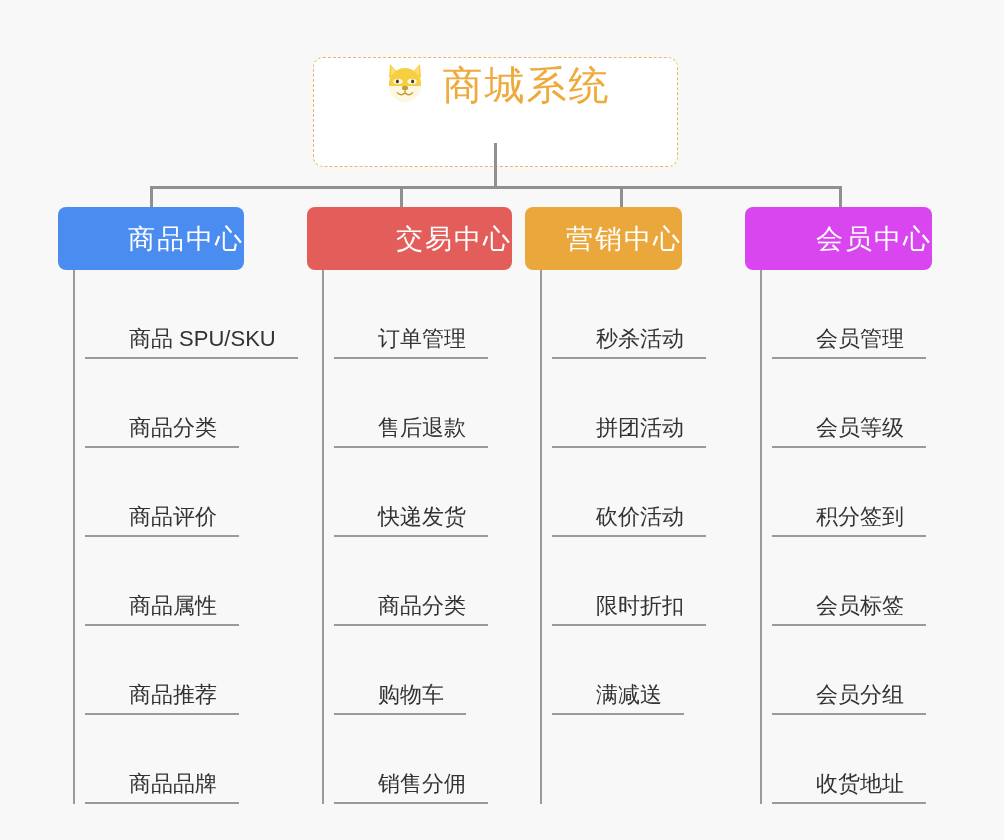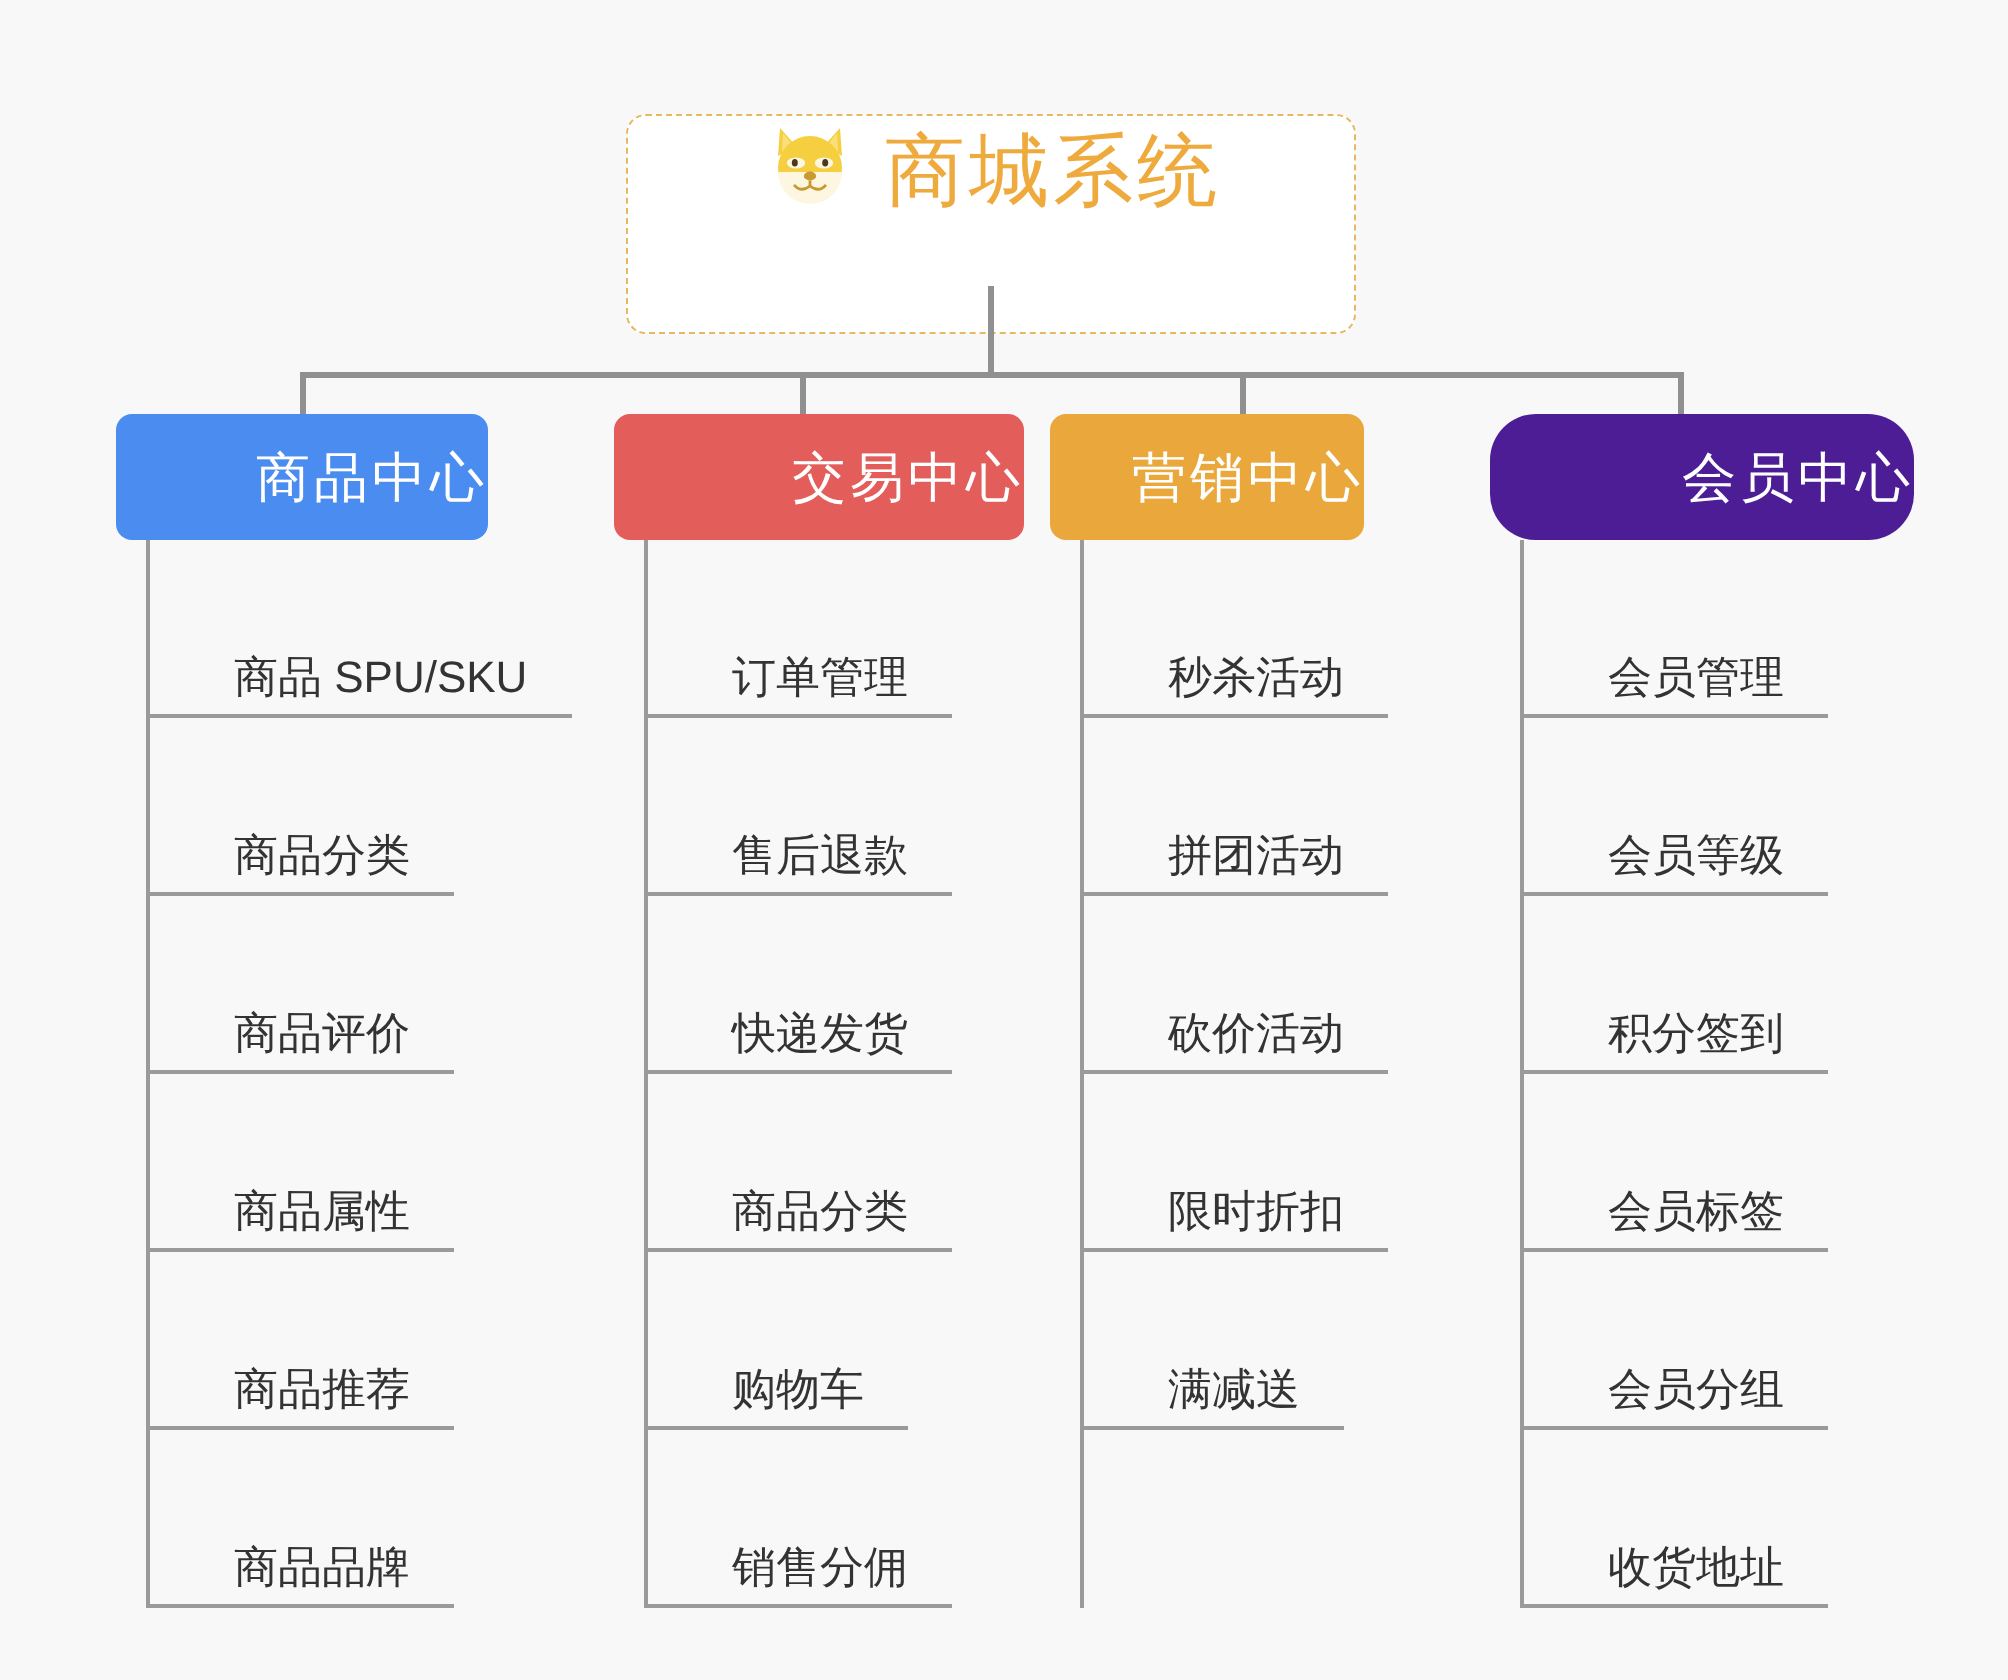--- a/index.html
+++ b/index.html
@@ -114,20 +114,21 @@
     box-sizing: border-box;
   }
   .leaf-label {
     font-size: 22px;
     color: #333333;
     white-space: nowrap;
     padding: 0 22px 6px 44px;
     border-bottom: 2px solid #9a9a9a;
     line-height: 1.1;
     display: inline-block;
+    margin-left: 12px;
   }
 </style>
 </head>
 <body>
 
 <div id="diagram">
 
   <div class="root-node">
     <span class="root-emoji">
       <svg width="48" height="48" viewBox="0 0 48 48" aria-hidden="true">
@@ -226,21 +227,21 @@
         <div class="leaf">
           <span class="leaf-label">限时折扣</span>
         </div>
         <div class="leaf">
           <span class="leaf-label">满减送</span>
         </div>
       </div>
     </div>
     <div class="conn conn-drop" style="left: 839px;"></div>
     <div class="branch" style="left: 745px; width: 187px;">
-      <div class="branch-header" style="background: #4c1d95; width: 212px; border-radius: 23px;">
+      <div class="branch-header" style="background: #d946ef; width: 187px;">
         <span>会员中心</span>
       </div>
       <div class="trunk" style="height: 534px;"></div>
       <div class="leaves">
         <div class="leaf">
           <span class="leaf-label">会员管理</span>
         </div>
         <div class="leaf">
           <span class="leaf-label">会员等级</span>
         </div>

